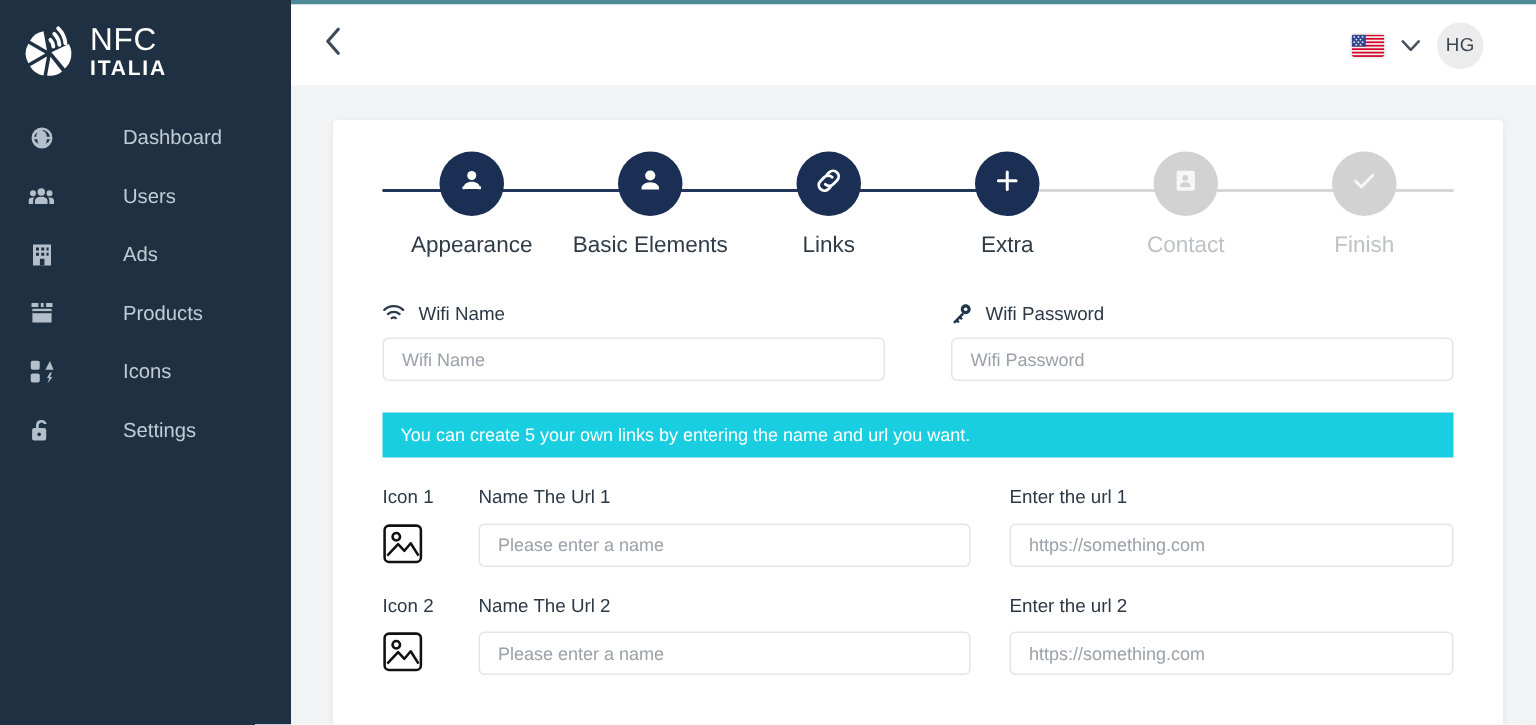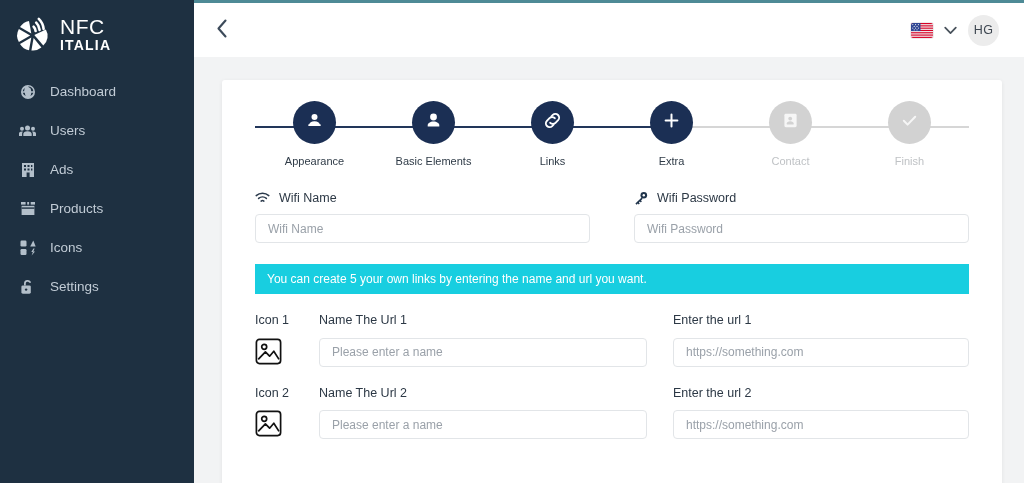--- a/index.html
+++ b/index.html
@@ -39,39 +39,39 @@
     height: 39px; padding-left: 19px;
     color: #c2ccd6; font-size: 13.5px;
     cursor: pointer;
   }
   .nav-ico {
     width: 17px; height: 17px; flex: 0 0 17px;
     display: flex; align-items: center; justify-content: center;
     color: #b3bfca;
   }
   .nav-ico svg { display: block; }
-  .nav-label { line-height: 1; }
+  .nav-label { line-height: 1; margin-left: 32px; }
 
   
   .main {
     flex: 1 1 auto; height: 483px;
     background: #f2f3f4;
     position: relative;
     display: flex; flex-direction: column;
   }
   .teal-strip {
     height: 3px; width: 100%;
     background: #4e8a96;
     flex: 0 0 3px;
   }
   .topbar {
     height: 54px; flex: 0 0 54px;
     background: #ffffff;
     display: flex; align-items: center; justify-content: space-between;
-    padding: 0 25px 0 15px;
+    padding: 0 35px 0 15px;
   }
   .back-btn {
     width: 26px; height: 26px;
     display: flex; align-items: center; justify-content: center;
     color: #3c4a5a; cursor: pointer;
   }
   .topbar-right { display: flex; align-items: center; gap: 11px; }
   .flag {
     width: 22px; height: 15px; border-radius: 2px;
     overflow: hidden; cursor: pointer; display:block;
@@ -121,26 +121,26 @@
     display: flex; flex-direction: column; align-items: center;
   }
   .step-circle {
     width: 43px; height: 43px; border-radius: 50%;
     display: flex; align-items: center; justify-content: center;
     color: #ffffff; cursor: pointer;
   }
   .step-circle.active { background: #1b2f54; }
   .step-circle.idle   { background: #d2d2d2; color: #f4f4f4; }
   .step-label {
-    margin-top: 11px; font-size: 11px; color: #2f3b47;
+    margin-top: 11px; font-size: 15px; color: #2f3b47;
   }
   .step-label.idle { color: #bfc2c5; }
 
   
-  .row2 { display: flex; gap: 44px; margin-top: 8px; }
+  .row2 { display: flex; gap: 44px; margin-top: 19px; }
   .col { flex: 1 1 0; }
   .field-label {
     display: flex; align-items: center; gap: 9px;
     font-size: 12.5px; color: #2c3845; margin-bottom: 9px;
   }
   .field-label .lab-ico { display: flex; color: #23344a; }
   .inp {
     width: 100%; height: 29px;
     border: 1px solid #e2e5e8; border-radius: 4px;
     background: #fff;

